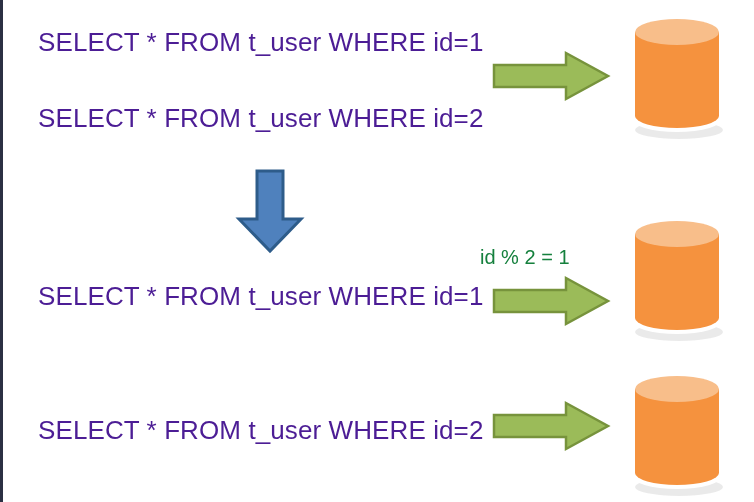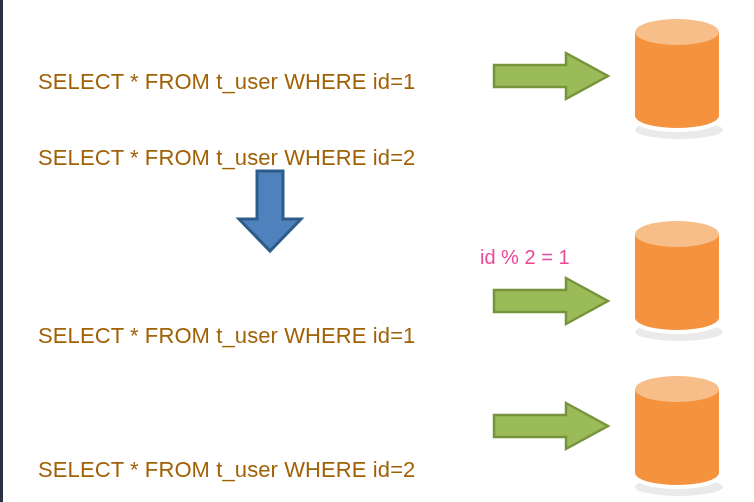--- a/index.html
+++ b/index.html
@@ -23,33 +23,32 @@
     position: absolute;
     left: 0;
     top: 0;
     width: 3px;
     height: 502px;
     background: #2b3043;
   }
   .sql-text {
     position: absolute;
     font-family: "Liberation Sans", sans-serif;
-    font-size: 22px;
+    font-size: 26px;
     line-height: 26px;
-    color: #a16207;
+    color: #4c1d95;
     white-space: nowrap;
     letter-spacing: 0.1px;
-    margin-top: 40px;
   }
   .cond-text {
     position: absolute;
     font-family: "Liberation Sans", sans-serif;
     font-size: 20px;
     line-height: 24px;
-    color: #ec4899;
+    color: #15803d;
     white-space: nowrap;
   }
   .shape {
     position: absolute;
   }
   .shape svg {
     display: block;
     overflow: visible;
   }
 </style>

